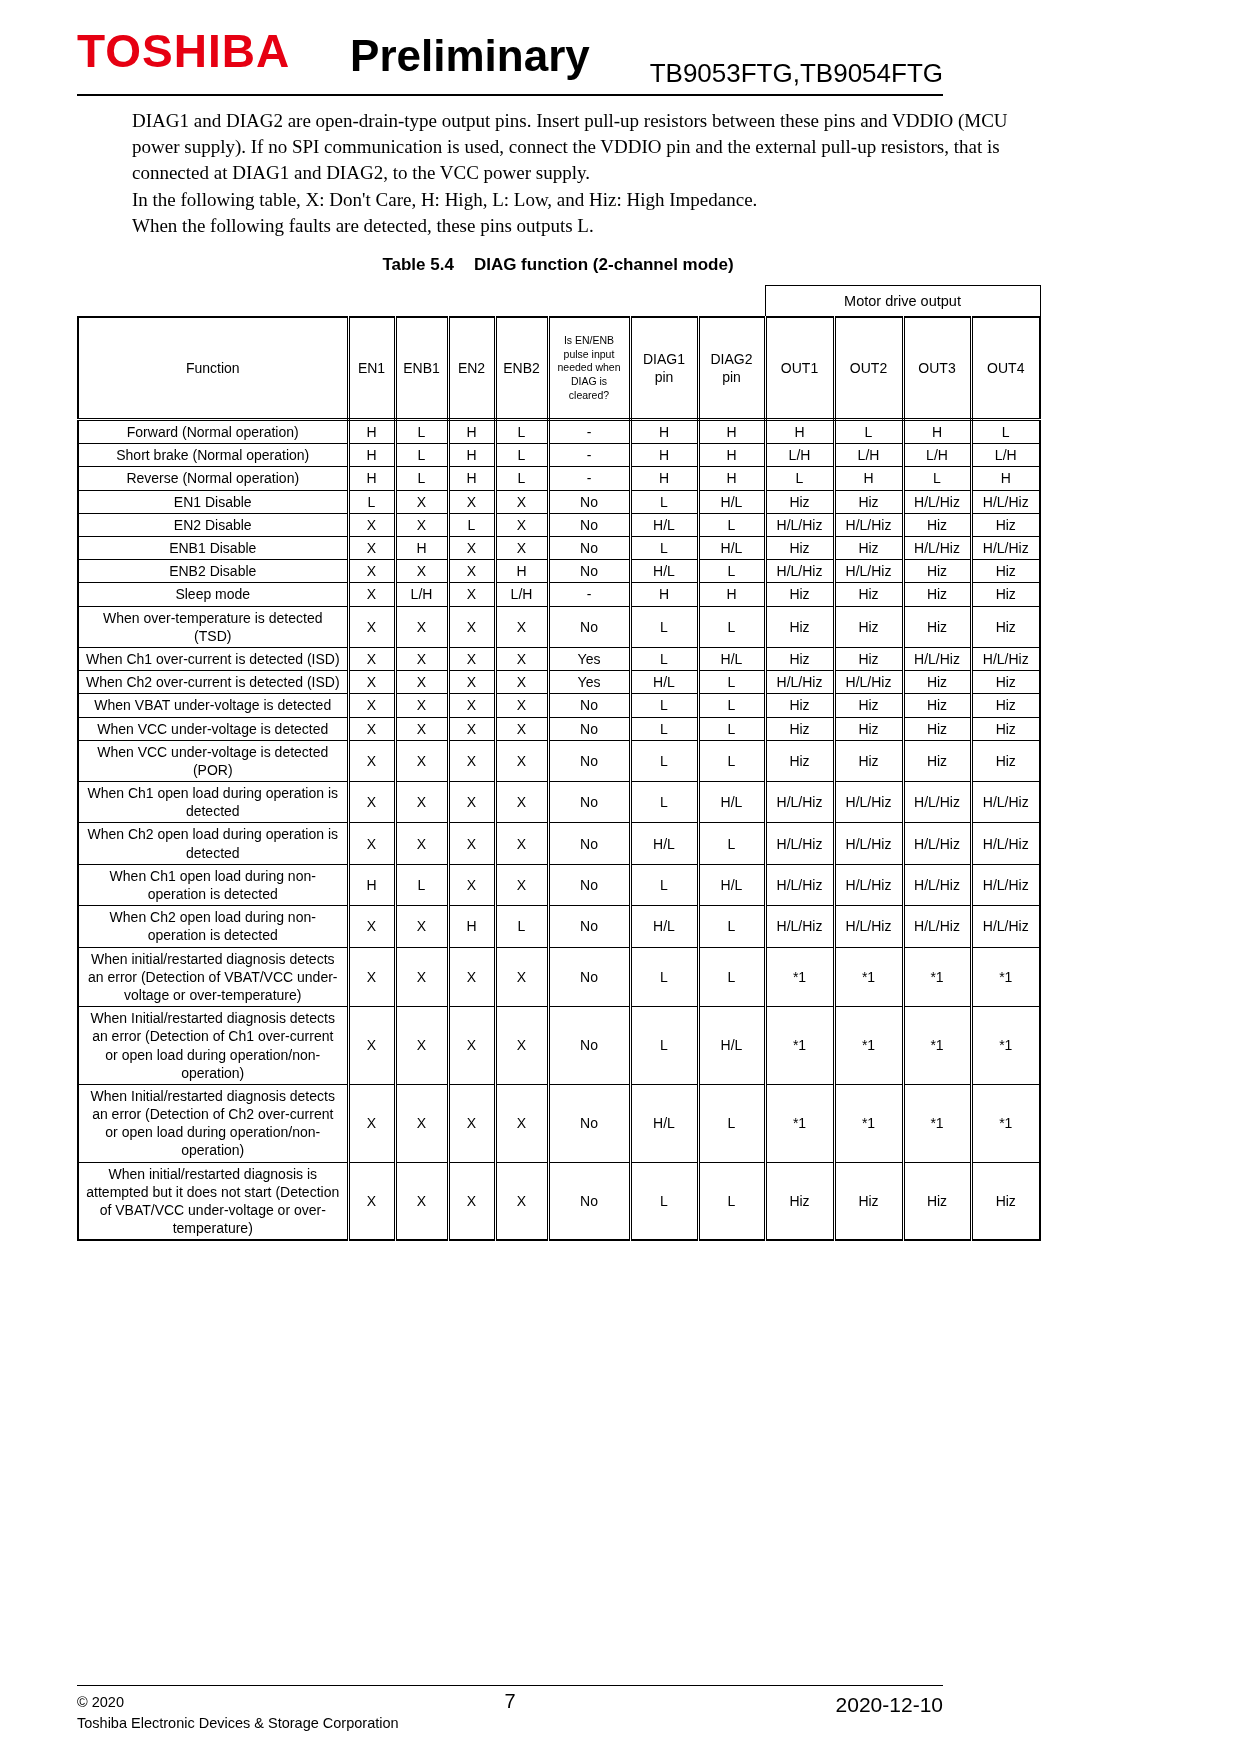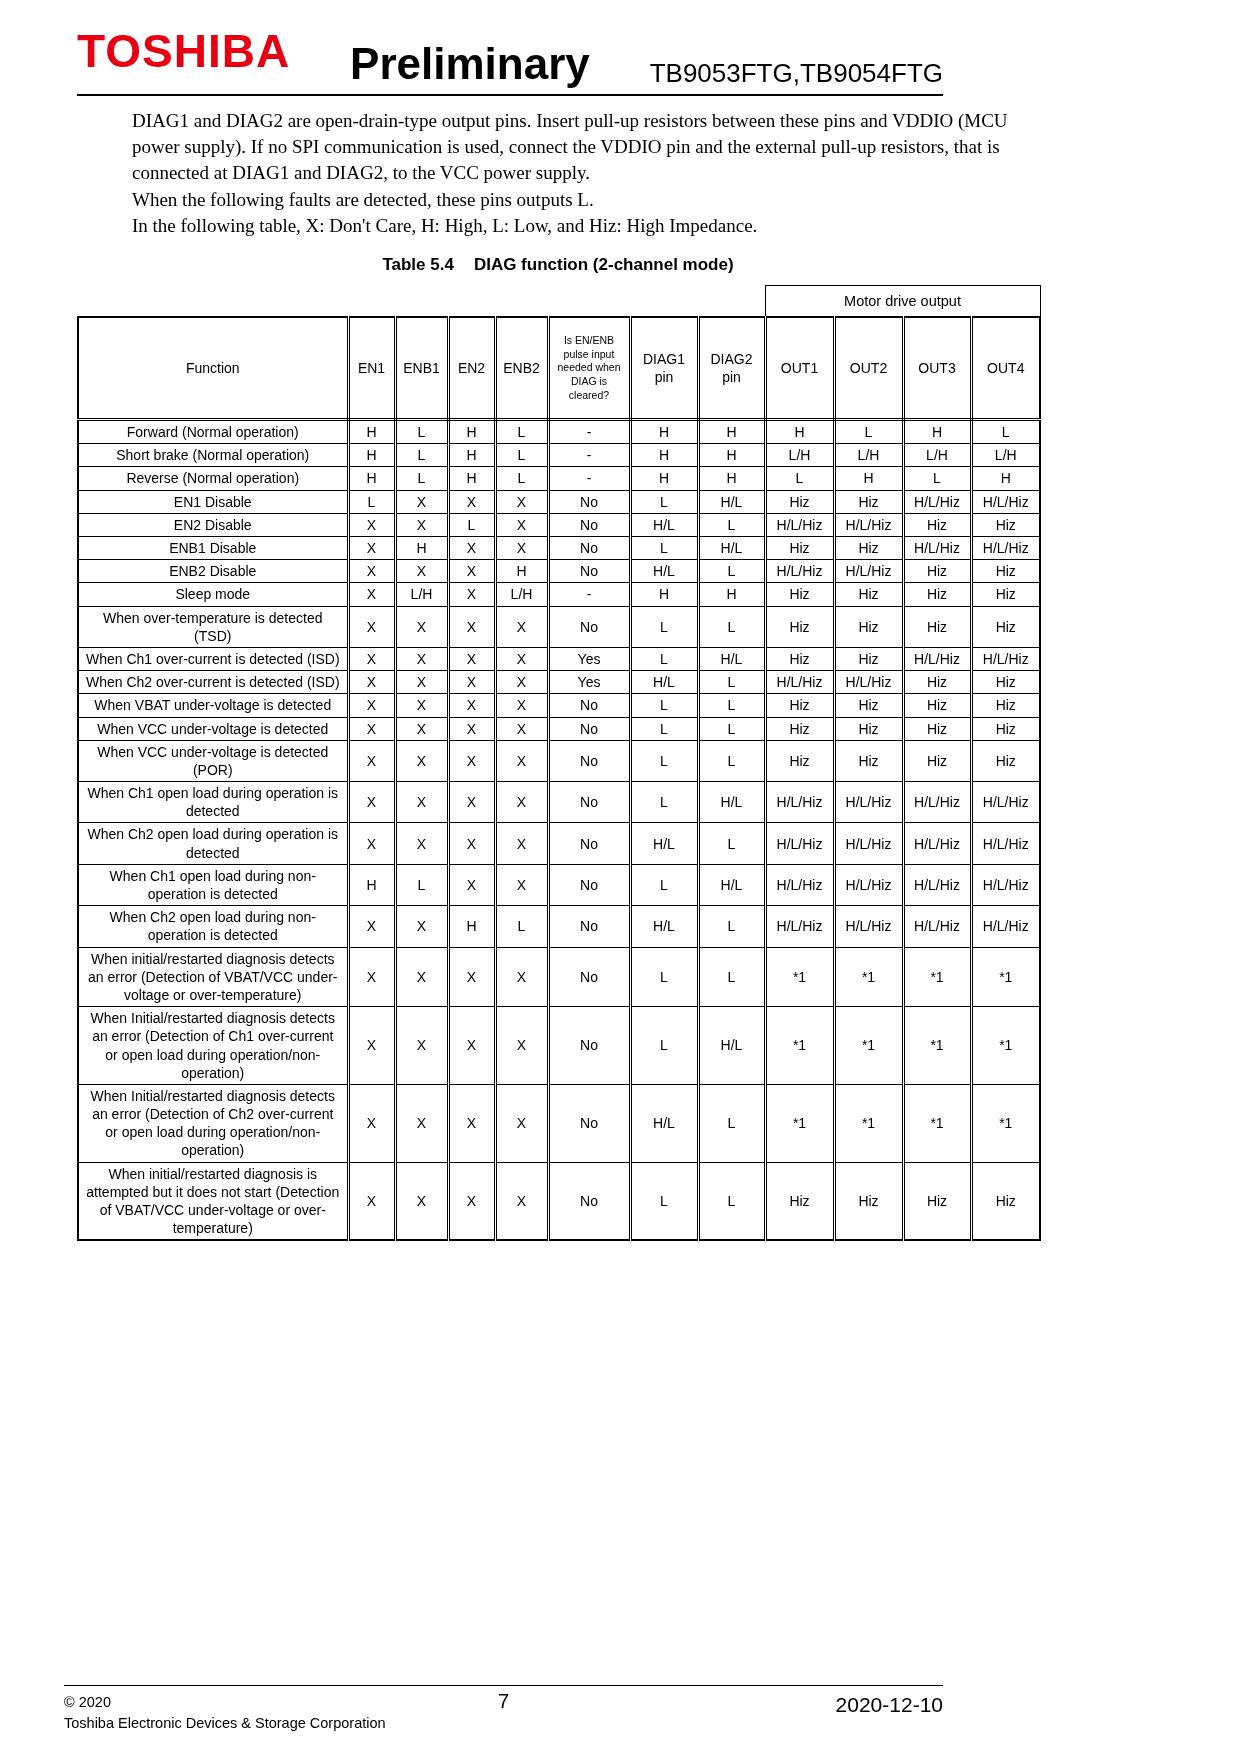--- a/index.html
+++ b/index.html
@@ -16,21 +16,21 @@
   
   .masthead {
     display: flex; justify-content: space-between; align-items: flex-end;
     border-bottom: 2px solid #000; padding-bottom: 8px;
   }
   .logo {
     font-size: 46px; font-weight: bold; color: #e60012;
     letter-spacing: 1px; line-height: 1; margin-bottom: 12px;
   }
   .prelim {
-    font-size: 44px; font-weight: bold; line-height: 1; 
+    font-size: 44px; font-weight: bold; line-height: 1; margin-bottom: 8px;
   }
   .partnos { font-size: 26px; line-height: 1; margin-bottom: 0; }
 
   
   .section-heading { margin-top: 38px; font-size: 21px; font-weight: bold; }
   .body-text {
     margin: 12px 0 0 55px; width: 895px;
     font-family: "Liberation Serif", serif;
     font-size: 19px; line-height: 1.38;
   }
@@ -60,21 +60,21 @@
   .diag th:last-child,  .diag td:last-child  { border-right: 2px solid #000; }
   .diag tr.cols th { border-top: 2px solid #000; border-bottom: 3px double #000; height: 76px; }
   .diag tr.cols th.pulse { font-size: 10.5px; line-height: 1.3; padding: 12px 2px; }
   .diag tbody tr:last-child td { border-bottom: 2px solid #000; }
   .diag tr.ghead-row td.spacer { border: 0; }
   .diag tr.ghead-row td.ghead { border: 1px solid #000; height: 26px; font-size: 14.5px; }
   .diag td.func { padding: 2px 6px; }
 
   
   .footer {
-    position: absolute; left: 64px; right: 77px; bottom: 20px;
+    position: absolute; left: 77px; right: 77px; bottom: 20px;
     border-top: 1px solid #000; padding-top: 6px;
   }
   .footer-inner { display: flex; justify-content: space-between; align-items: flex-start; }
   .footer-left { font-size: 14.5px; line-height: 1.45; }
   .footer-date { font-size: 21px; line-height: 1.2; }
   .footer-page {
     position: absolute; left: 50%; transform: translateX(-50%); top: 4px;
     font-size: 20px;
   }
 </style>
@@ -85,22 +85,22 @@
 
   <div class="masthead">
     <div class="logo" style="color: rgb(230, 0, 18);">TOSHIBA</div>
     <div class="prelim">Preliminary</div>
     <div class="partnos">TB9053FTG,TB9054FTG</div>
   </div>
 
 
   <div class="body-text">
     <p>DIAG1 and DIAG2 are open-drain-type output pins. Insert pull-up resistors between these pins and VDDIO (MCU power supply). If no SPI communication is used, connect the VDDIO pin and the external pull-up resistors, that is connected at DIAG1 and DIAG2, to the VCC power supply.</p>
+    <p>In the following table, X: Don't Care, H: High, L: Low, and Hiz: High Impedance.</p>
     <p>When the following faults are detected, these pins outputs L.</p>
-    <p>In the following table, X: Don't Care, H: High, L: Low, and Hiz: High Impedance.</p>
   </div>
 
   <div class="table-title">
     <span>Table 5.4</span><span class="gap"></span><span>DIAG function (2-channel mode)</span>
   </div>
 
   <table class="diag">
     <colgroup>
       <col style="width:270px">
         <col style="width:47px">

